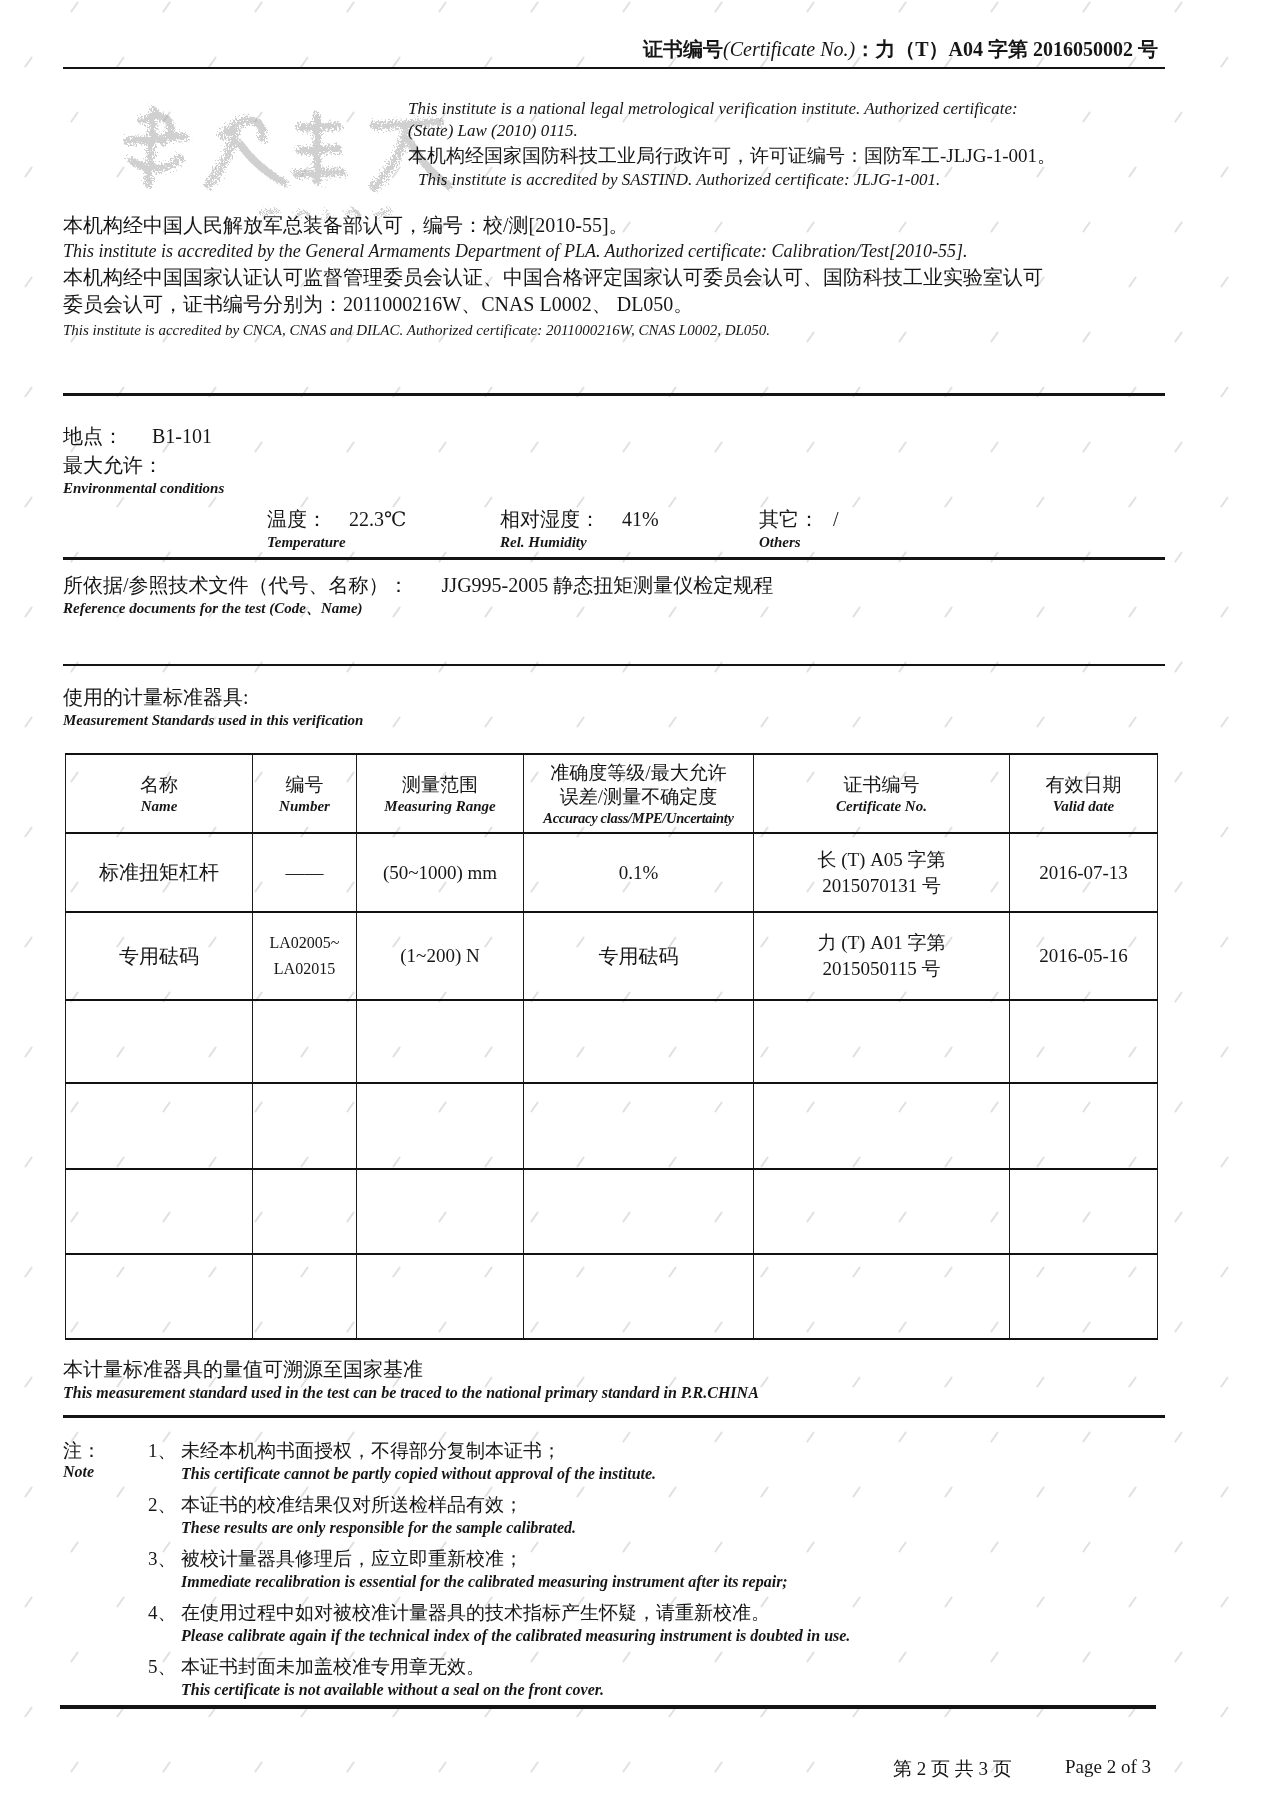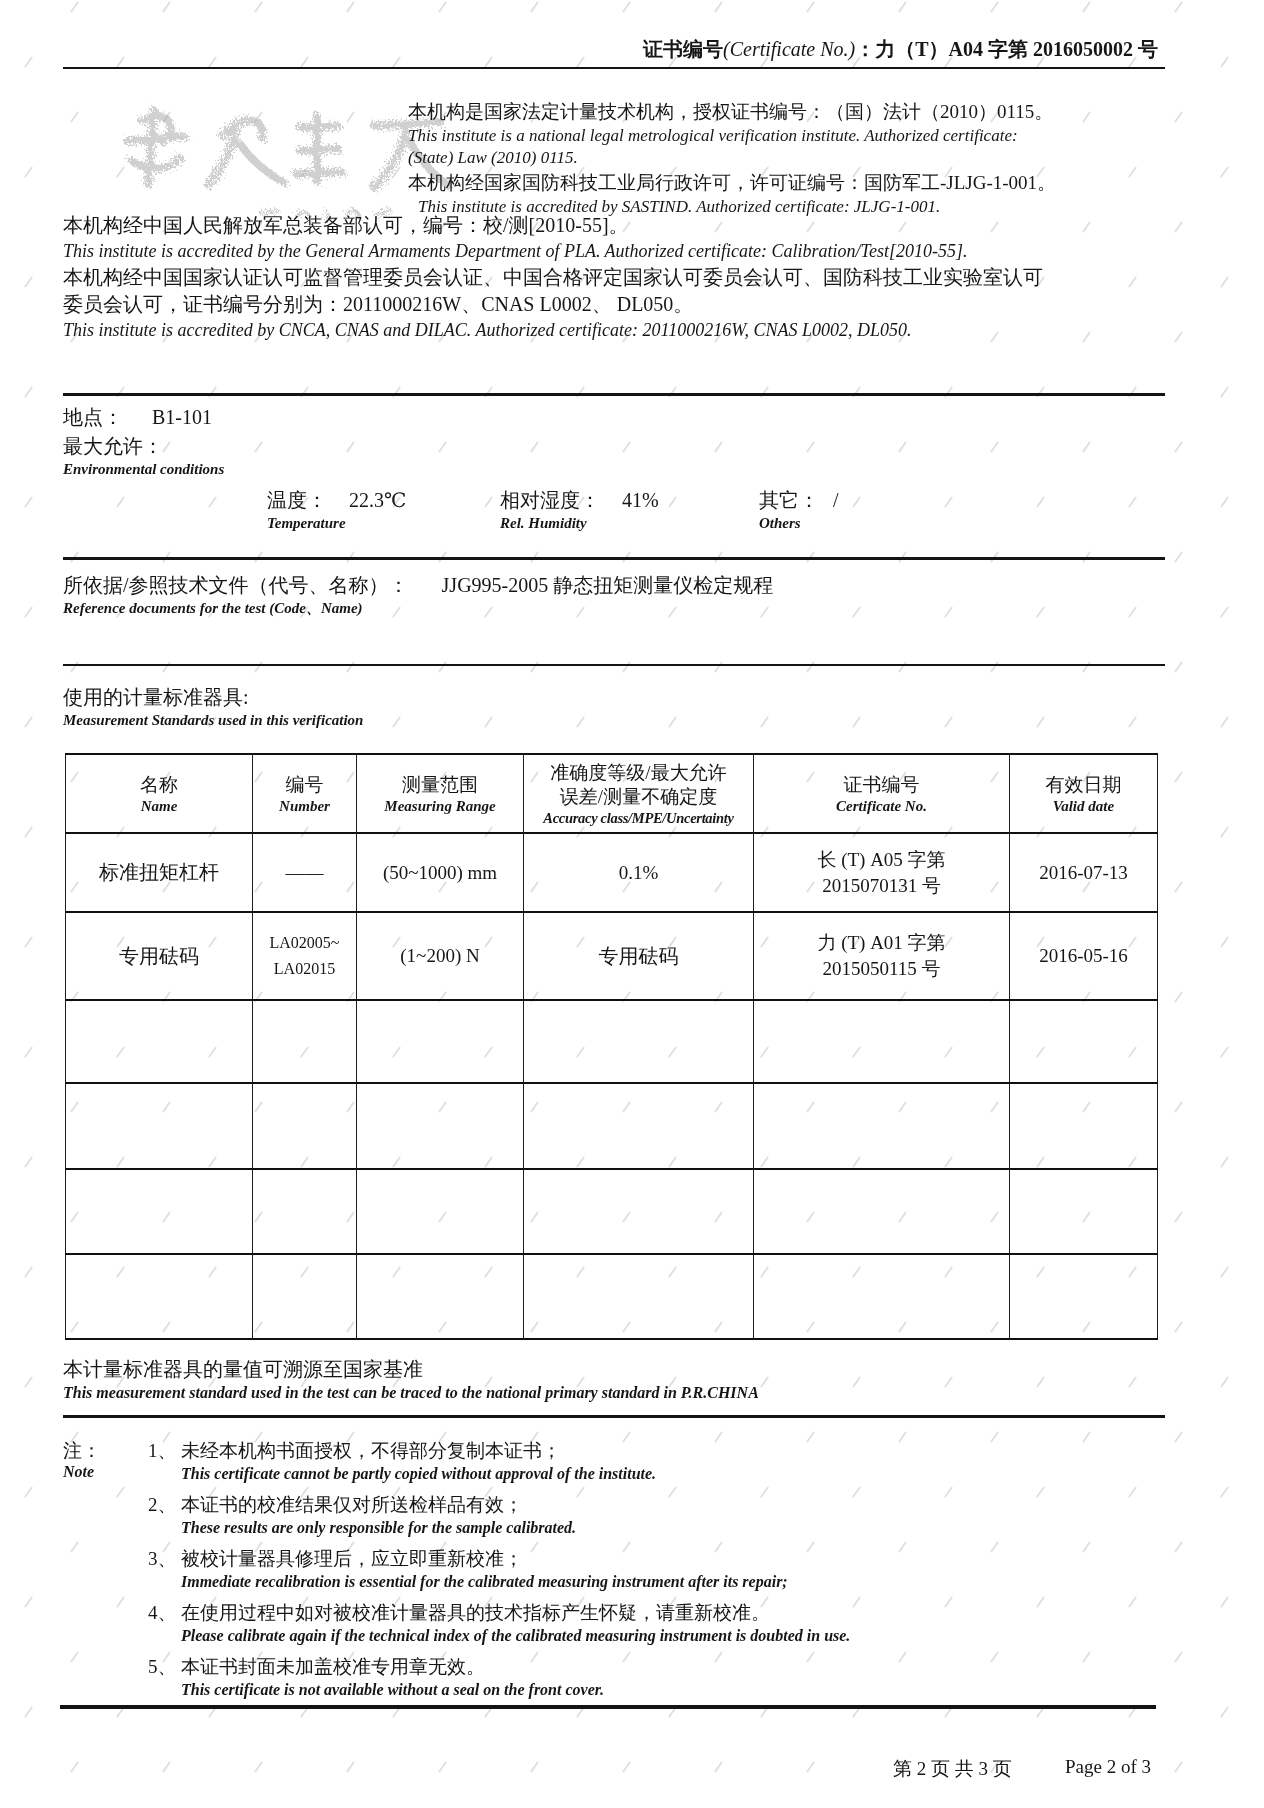--- a/index.html
+++ b/index.html
@@ -24,21 +24,21 @@
   
   .cert-head { position:absolute; top:36px; left:63px; width:1095px; text-align:right;
                font-size:20px; font-weight:bold; white-space:nowrap; }
   .cert-head .lbl-en { font-style:italic; font-weight:normal; }
   
   .stamp { position:absolute; left:112px; top:96px; opacity:.55; }
   
   .accr-ind { position:absolute; left:408px; top:98px; width:600px; }
   .accr-full { position:absolute; left:63px; top:212px; width:1104px; }
   
-  .loc-block { position:absolute; left:63px; top:404px; width:1104px; }
+  .loc-block { position:absolute; left:63px; top:423px; width:1104px; }
   .env-row { position:relative; height:52px; margin-top:8px; }
   .env-item { position:absolute; top:0; white-space:nowrap; }
   
   .std-table { position:absolute; left:65px; top:753px; border-collapse:collapse; table-layout:fixed; }
   .std-table td, .std-table th {
     border-left:1px solid #1c1c1c; border-right:1px solid #1c1c1c;
     border-top:2px solid #111; border-bottom:2px solid #111;
     text-align:center; vertical-align:middle; padding:2px 4px; font-weight:normal;
   }
   .std-table th .zh-h { font-size:19px; line-height:24px; display:block; }
@@ -551,33 +551,32 @@
         <path d="M150,118 L165,114"></path>
           <path d="M185,120 C192,112 200,118 196,124"></path>
           <path d="M215,116 L214,124"></path>
           <path d="M235,118 C242,112 250,116 246,124"></path>
           <path d="M265,120 L278,114"></path>
       </g>
     </g>
   </svg>
 
   <div class="accr-ind">
-    <div class="zh nowrap" style="font-size:19px;">本机构是国家法定计量技术机构，授权证书编号：（国）法计（2010）0115。</div>
     <div class="en-i nowrap">This institute is a national legal metrological verification institute.    Authorized certificate:</div>
     <div class="en-i">(State) Law (2010) 0115.</div>
     <div class="zh nowrap" style="font-size:19px;">本机构经国家国防科技工业局行政许可，许可证编号：国防军工-JLJG-1-001。</div>
     <div class="en-i" style="padding-left:10px;">This institute is accredited by SASTIND. Authorized certificate: JLJG-1-001.</div>
   </div>
 
   <div class="accr-full">
     <div class="zh nowrap">本机构经中国人民解放军总装备部认可，编号：校/测[2010-55]。</div>
     <div class="en-i" style="font-size:18px;line-height:25px;">This institute is accredited by the General Armaments Department of PLA. Authorized certificate: Calibration/Test[2010-55].</div>
     <div class="zh nowrap">本机构经中国国家认证认可监督管理委员会认证、中国合格评定国家认可委员会认可、国防科技工业实验室认可</div>
     <div class="zh nowrap">委员会认可，证书编号分别为：2011000216W、CNAS L0002、 DL050。</div>
-    <div class="en-i" style="font-size:18px;line-height:25px;">This institute is accredited by CNCA, CNAS and DILAC. Authorized certificate: 2011000216W, CNAS L0002, DL050.</div>
+    <div class="en-i" style="font-size:15px;line-height:25px;">This institute is accredited by CNCA, CNAS and DILAC. Authorized certificate: 2011000216W, CNAS L0002, DL050.</div>
   </div>
 
   <div class="rule" style="top:393px;height:3px;"></div>
 
   <div class="loc-block">
     <div class="zh nowrap">
       <span>地点：</span>
       <span style="padding-left:24px;">B1-101</span>
     </div>
     <div class="zh nowrap" style="margin-top:2px;">最大允许：</div>

